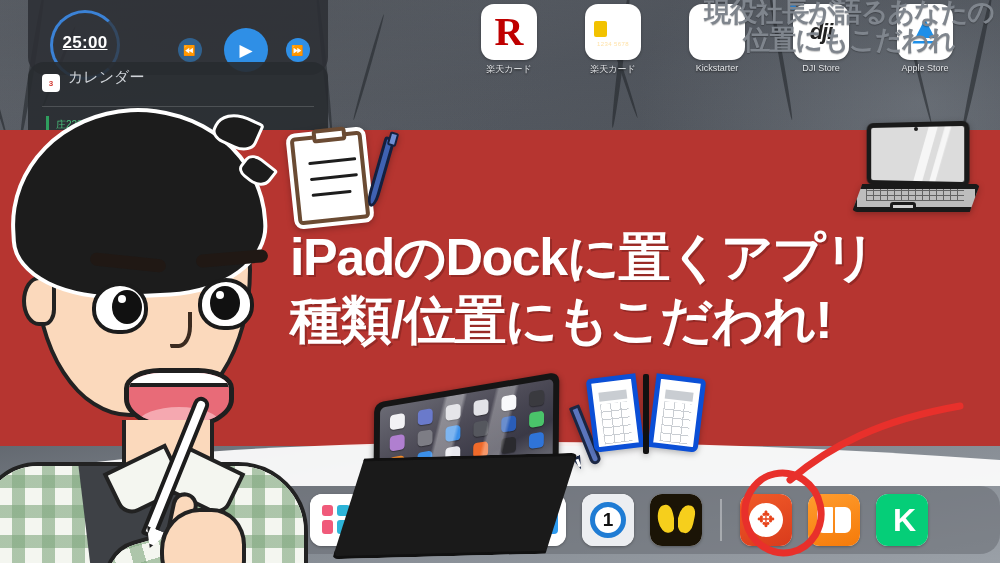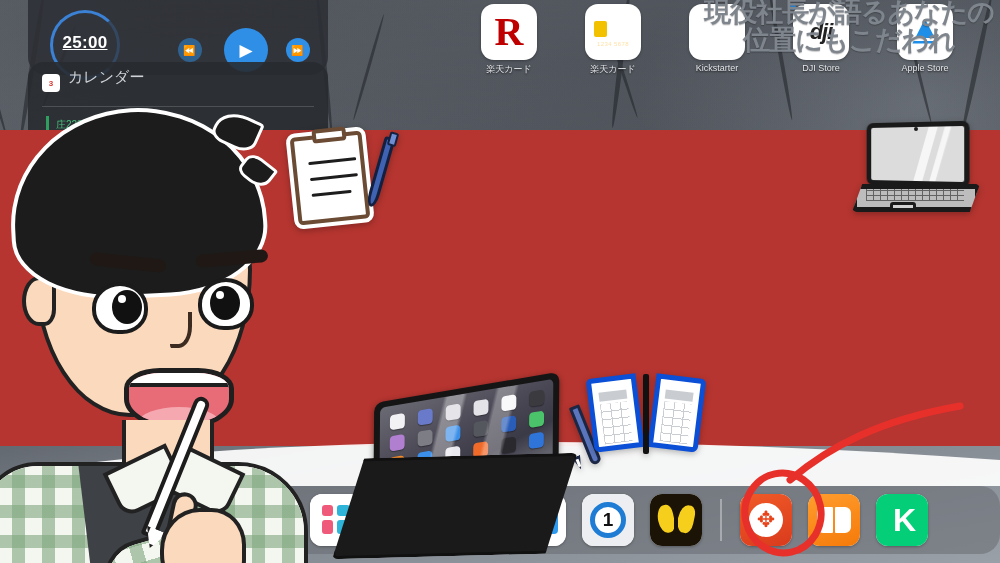--- a/index.html
+++ b/index.html
@@ -321,20 +321,22 @@
     <div>位置にもこだわれ</div>
   </div>
 
   <div class="banner"></div>
 
   <svg class="curve" viewBox="0 0 1000 56" preserveAspectRatio="none">
     <path d="M0,46 C220,6 620,2 1000,30 L1000,56 L0,56 Z" fill="#ffffff" opacity="0.92"></path>
   </svg>
 
   <div class="head">
+    <div class="l1">iPadのDockに置くアプリ</div>
+    <div class="l2">種類/位置にもこだわれ!</div>
   </div>
 
   <div class="sticker clip">
     <div class="board">
       <i class="ln" style="top:22px;width:48px;"></i>
       <i class="ln" style="top:38px;width:48px;"></i>
       <i class="ln" style="top:54px;width:40px;"></i>
     </div>
     <div class="clipper"></div>
     <div class="pen"></div>

